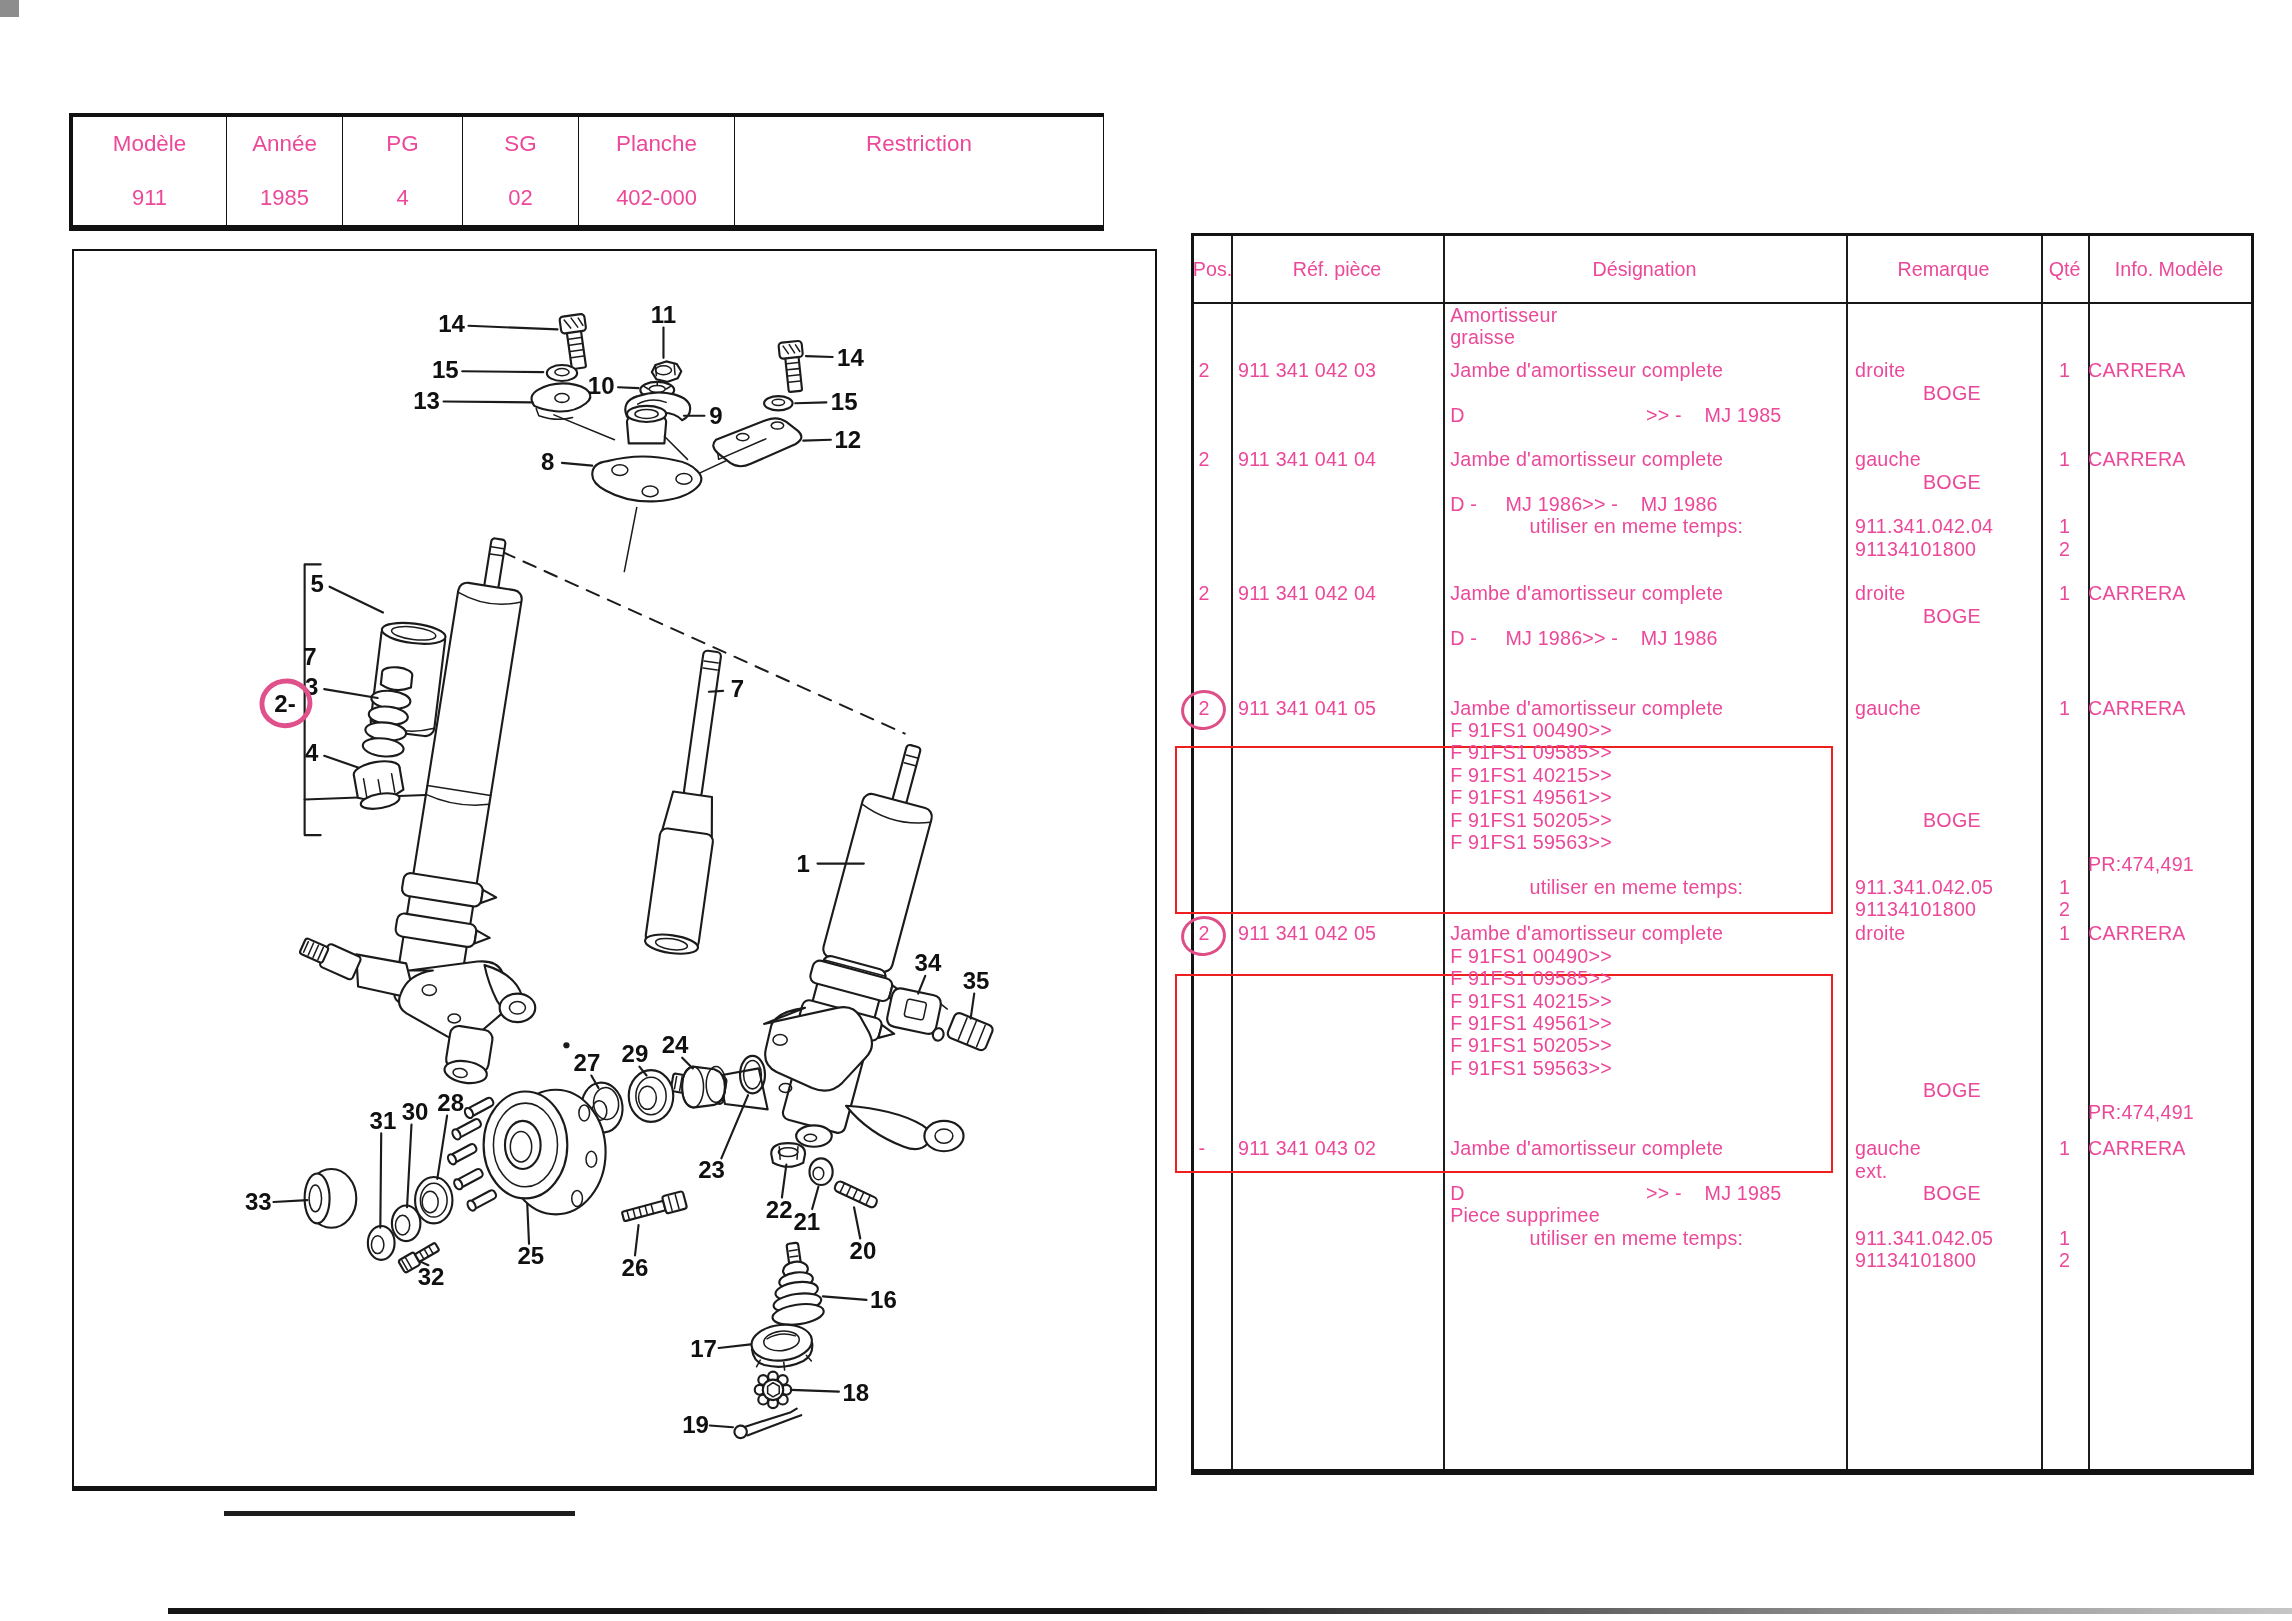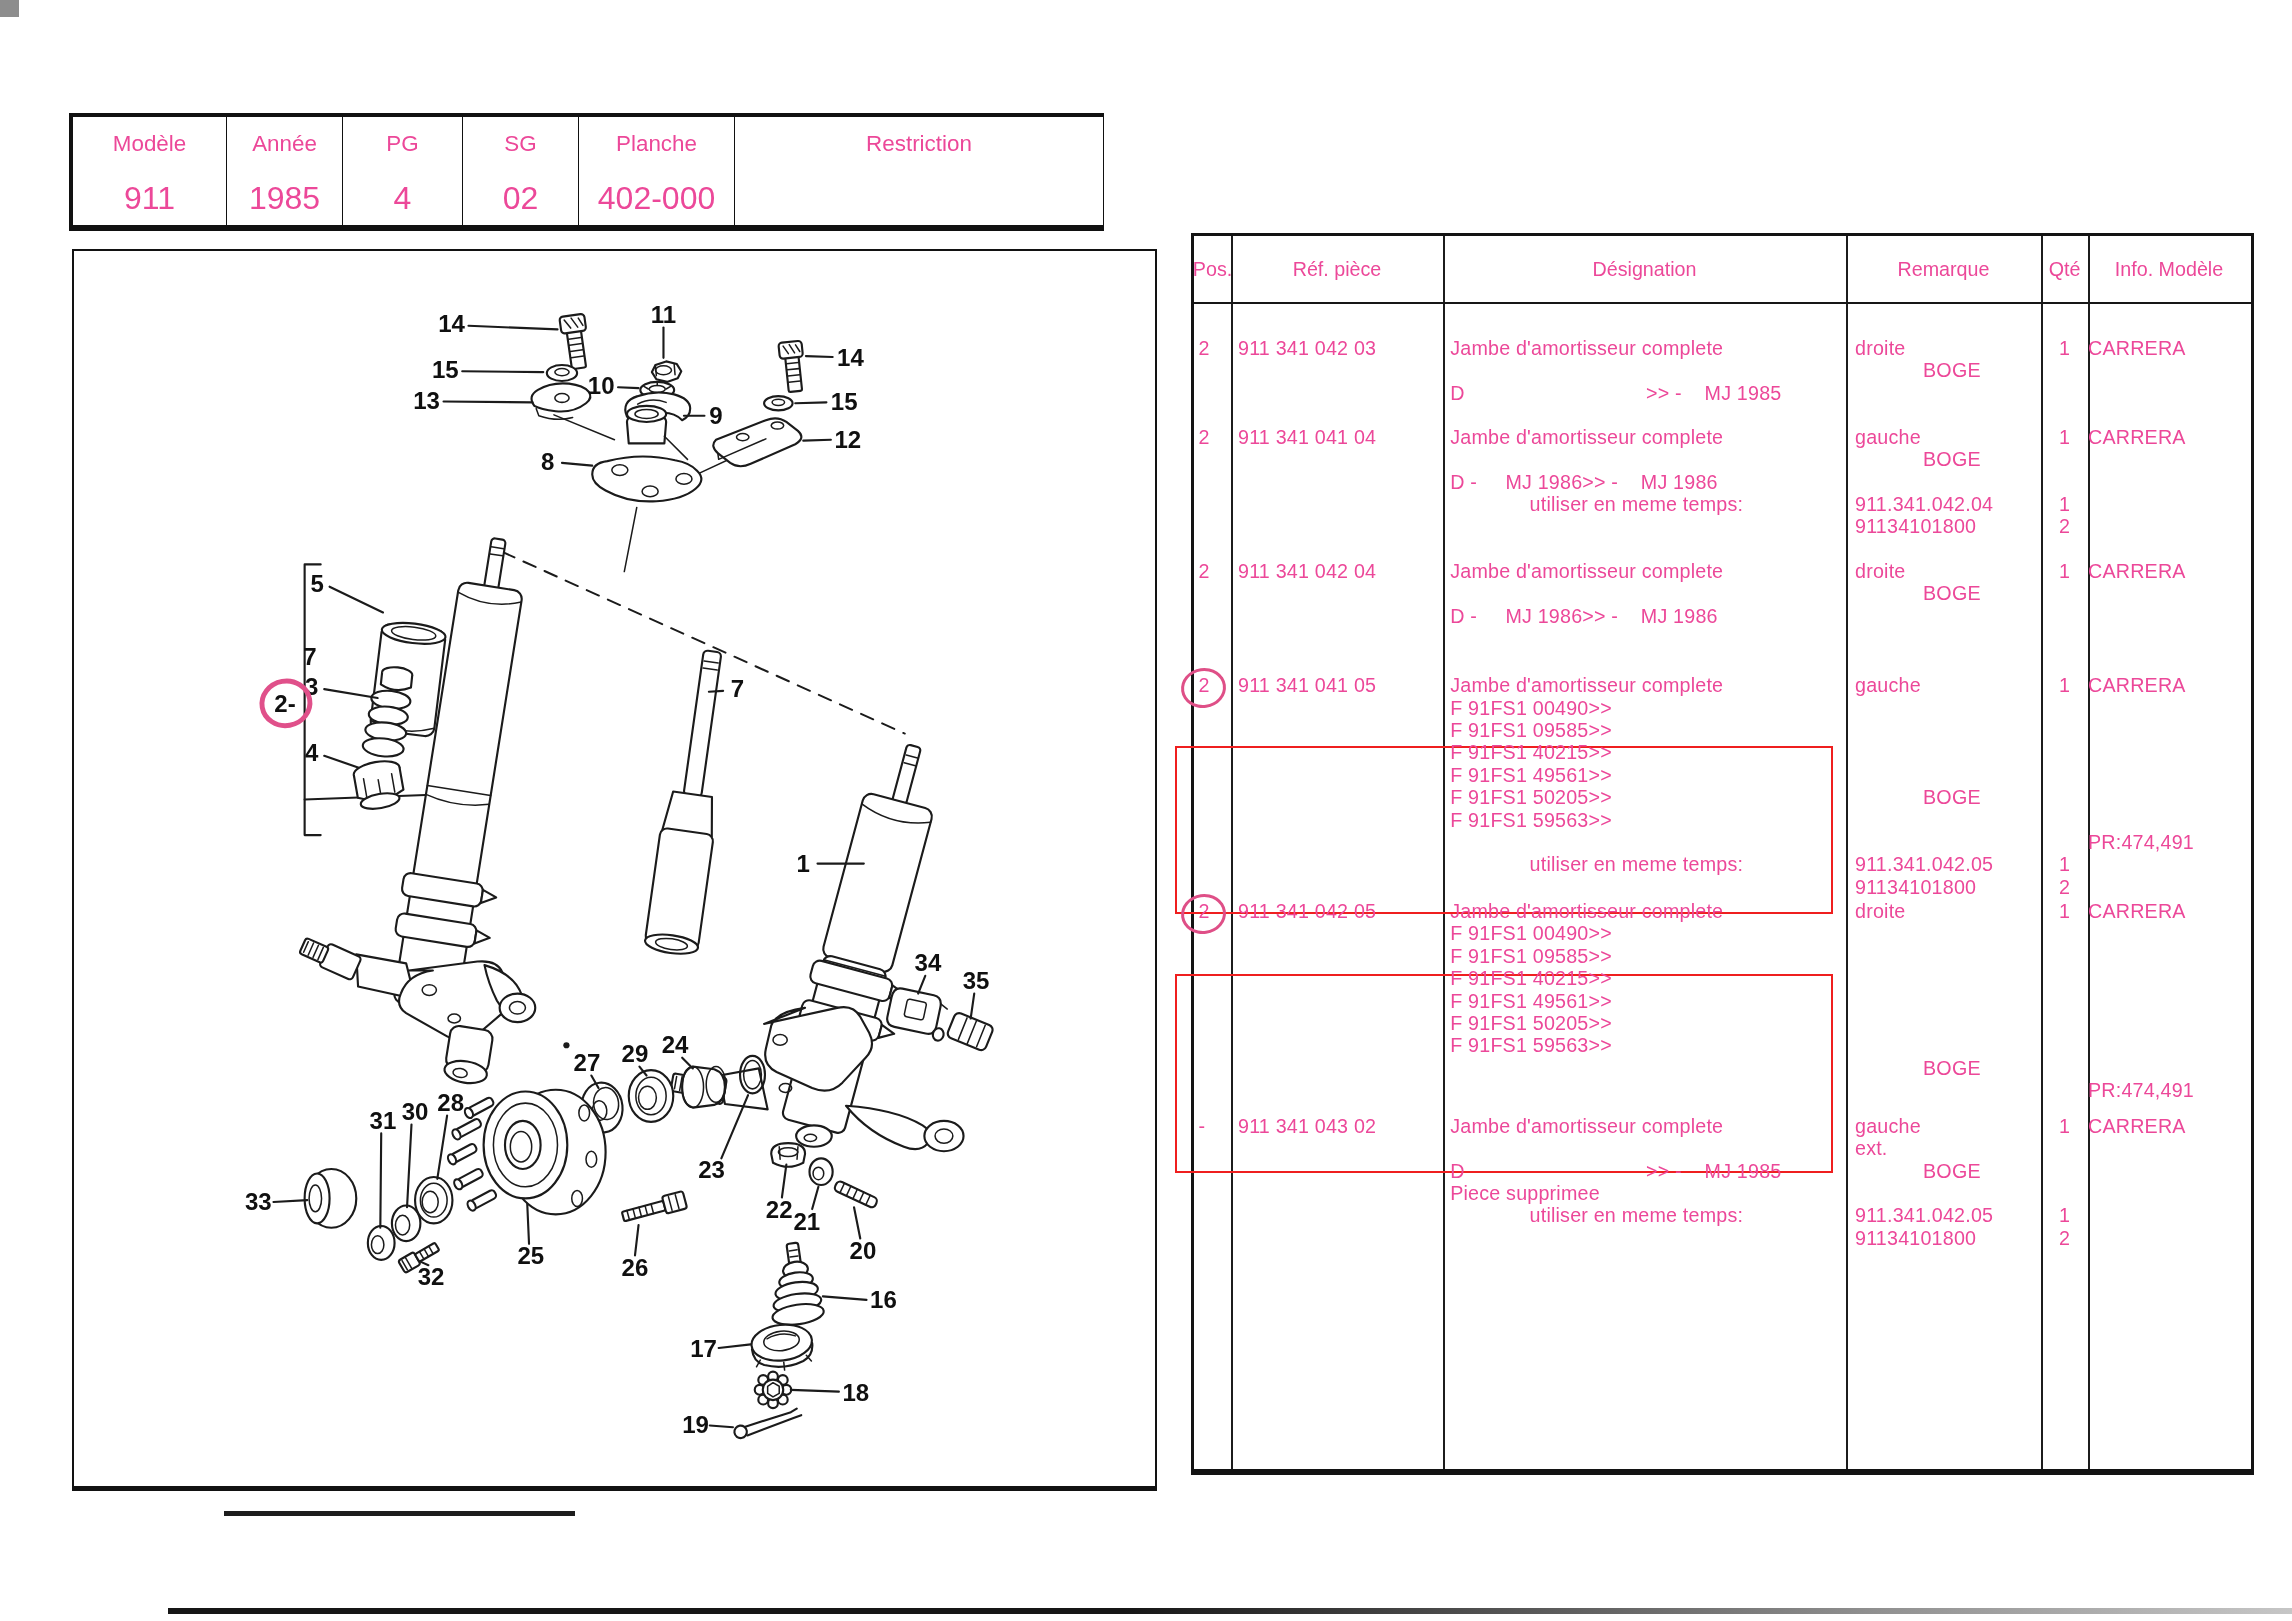--- a/index.html
+++ b/index.html
@@ -11,21 +11,21 @@
               background:linear-gradient(to right,#161616 45%,#8f8f8f 80%,#c6c6c6);}
   #artifact-line{position:absolute;left:224px;top:1511px;width:351px;height:5.4px;background:#1d1d1d;}
 
   
   #meta{position:absolute;left:69px;top:113px;width:1035px;height:118px;box-sizing:border-box;
         border:solid #111;border-width:4.5px 1.8px 6.3px 4.5px;display:grid;
         grid-template-columns:154px 116px 120px 116px 156px 1fr;grid-template-rows:1fr 1fr;}
   #meta .mcell{border-right:1.8px solid #111;display:flex;align-items:center;justify-content:center;}
   #meta .mcell.last{border-right:none;}
   #meta .mlabel{font-size:22.4px;}
-  #meta .mvalue{font-size:32px;}
+  #meta .mvalue{font-size:22px;}
 
   
   #dbox{position:absolute;left:72px;top:249px;width:1085px;height:1242px;box-sizing:border-box;
         border:2.7px solid #121212;border-bottom-width:5.4px;}
   #dsvg{position:absolute;left:0;top:0;width:100%;height:100%;}
   .d{fill:none;stroke:#1b1b1b;stroke-width:2.4;stroke-linecap:round;stroke-linejoin:round;}
   .df{fill:#ffffff;stroke:#1b1b1b;stroke-width:2.4;stroke-linejoin:round;}
   .t{stroke-width:1.7;}
   .dash{stroke-dasharray:15 11;stroke-width:2.2;}
   .plbl{font:700 27px "Liberation Sans",sans-serif;fill:#101010;}
@@ -459,20 +459,24 @@
     <div id="ptbody">
       <div class="redbox" id="rb1"></div>
       <div class="redbox" id="rb2"></div>
     <div class="blk b0">
           <div class="cell c-pos">
             <div class="ln"></div>
           </div>
           <div class="cell c-ref">
             <div class="ln"></div>
           </div>
+          <div class="cell c-des">
+            <div class="ln">Amortisseur</div>
+            <div class="ln">graisse</div>
+          </div>
           <div class="cell c-rem"></div>
           <div class="cell c-qte"></div>
           <div class="cell c-info"></div>
         </div>
         <div class="blk b1">
           <div class="cell c-pos">
             <div class="ln">2</div>
           </div>
           <div class="cell c-ref">
             <div class="ln">911 341 042 03</div>

